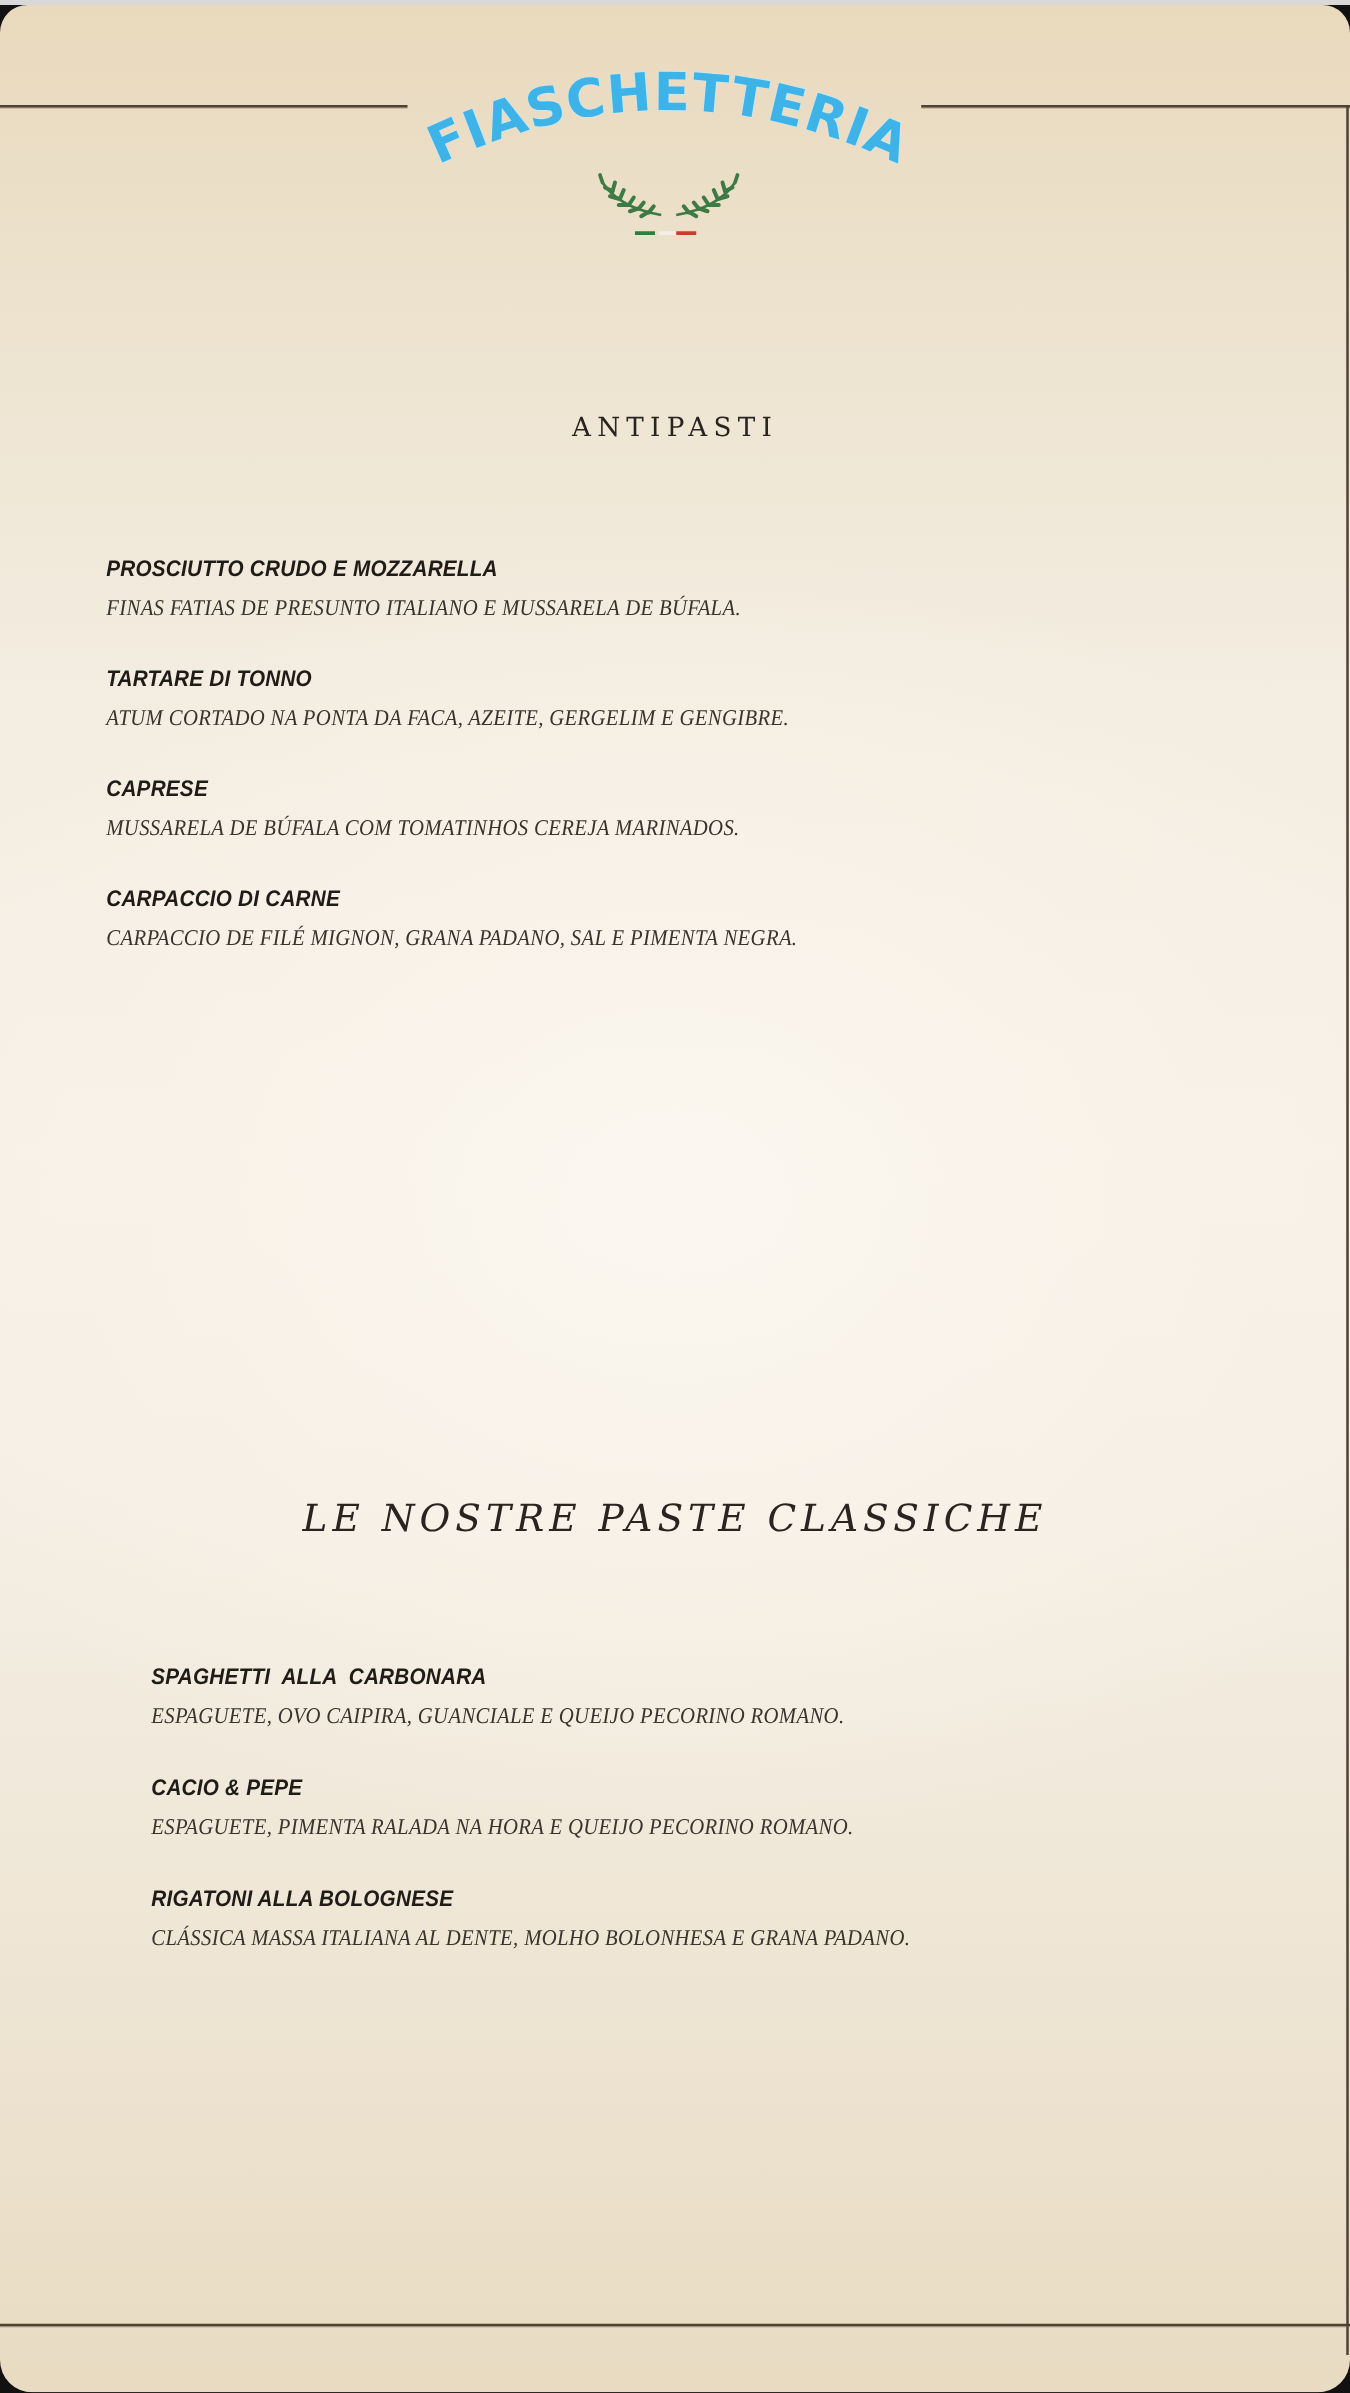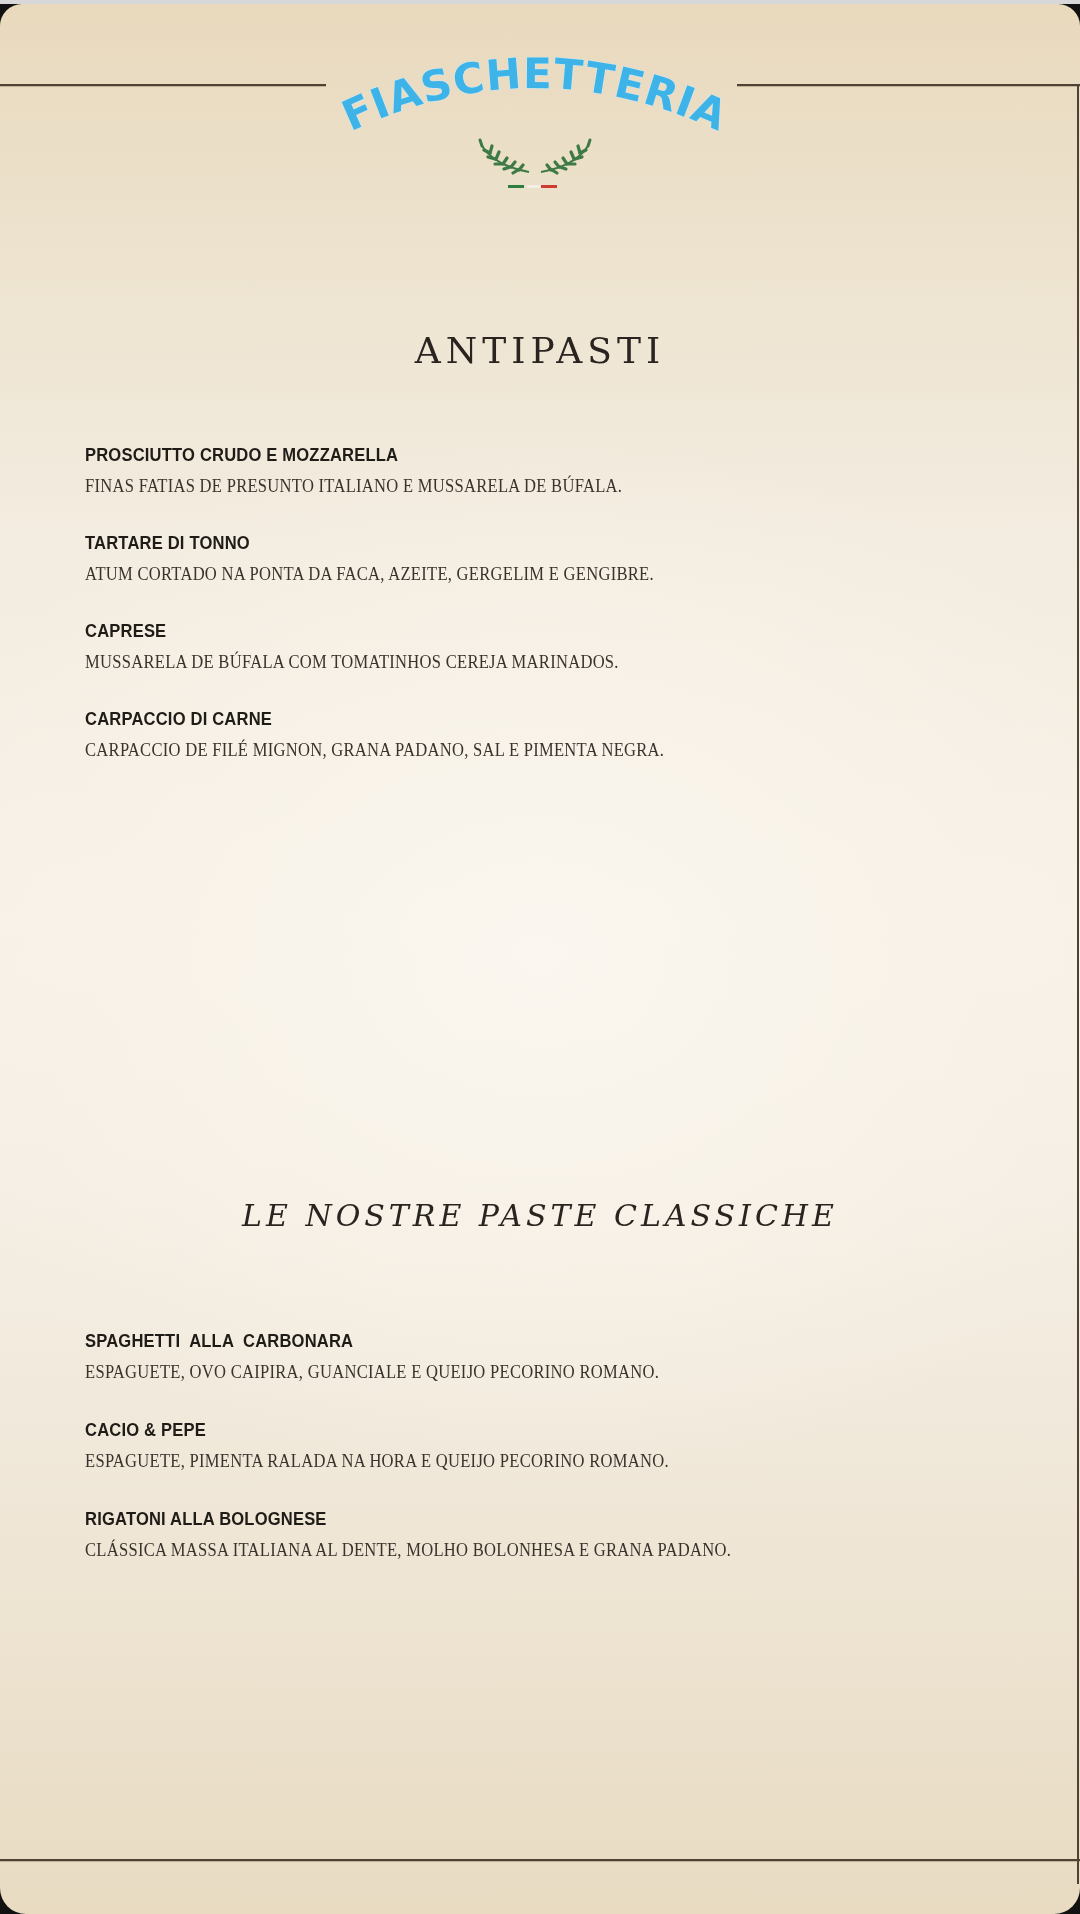--- a/index.html
+++ b/index.html
@@ -73,40 +73,41 @@
       left: 0;
       width: 1080px;
       text-align: center;
       font-family: "DejaVu Serif", serif;
       color: #2a2420;
       font-weight: normal;
       margin: 0;
     }
     .title-antipasti {
       top: 326px;
-      font-size: 36px;
+      font-size: 21px;
       letter-spacing: 5px;
     }
     .title-paste {
       top: 1194px;
       font-size: 30px;
       letter-spacing: 4px;
       font-style: italic;
     }
 
     .menu-list {
       position: absolute;
       left: 85px;
       width: 940px;
       margin: 0;
       padding: 0;
       list-style: none;
+      font-style: italic;
     }
     .antipasti-list { top: 440px; }
-    .paste-list { top: 1326px; }
+    .paste-list { top: 1326px; margin-left: 36px; }
 
     .menu-item {
       margin: 0;
       padding: 0;
     }
     .item-name {
       font-family: "Liberation Sans", sans-serif;
       font-weight: bold;
       font-size: 18px;
       color: #1f1b17;

